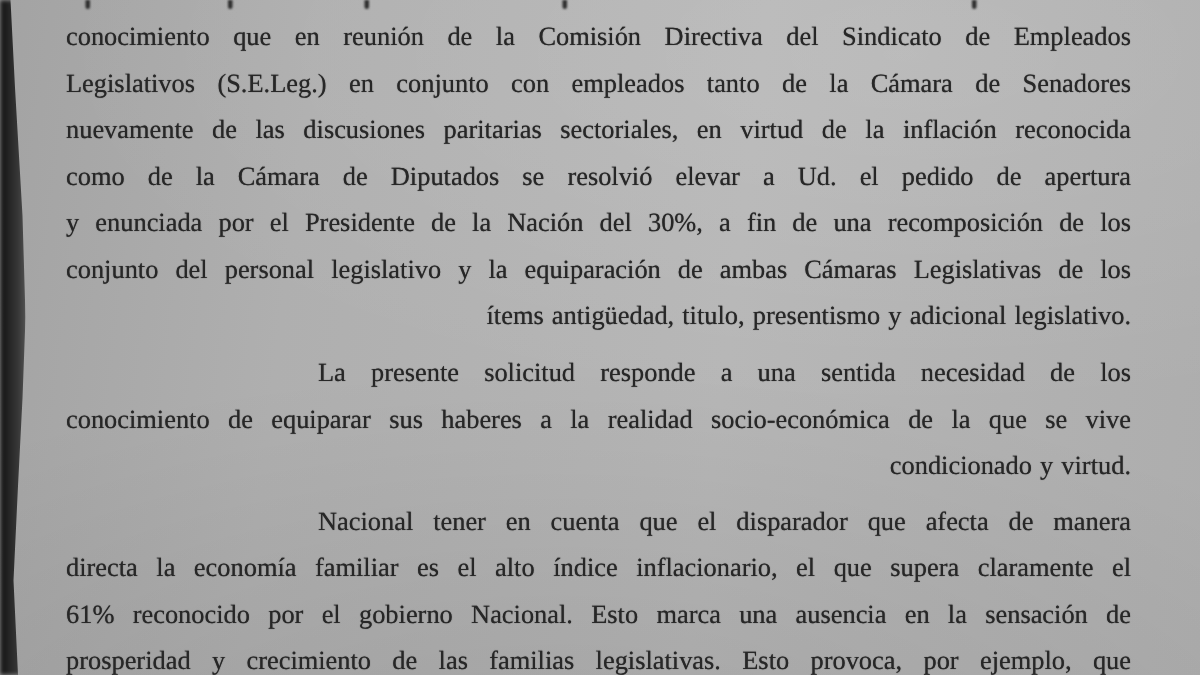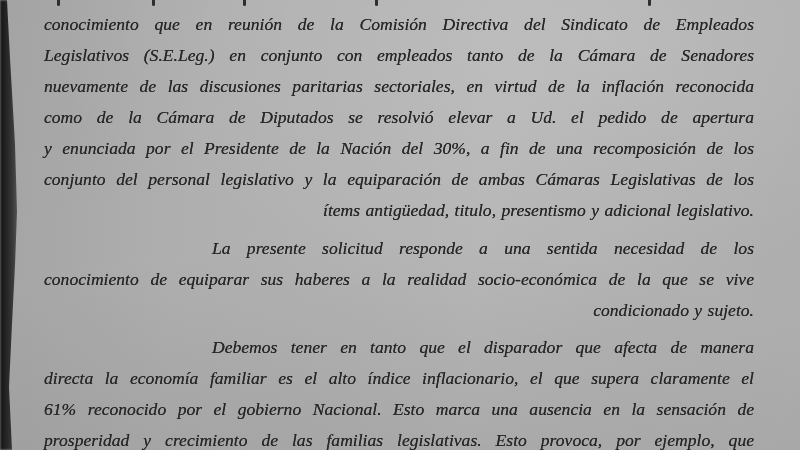--- a/index.html
+++ b/index.html
@@ -26,21 +26,21 @@
     position:absolute; top:0; width:3px; height:6px;
     background:#2e2e2e; border-radius:0 0 2px 2px; filter:blur(0.6px);
   }
   .text-block {
     position:absolute; left:44px; right:46px; top:9px;
     font-size:17.6px; line-height:31px; color:#272727;
     text-shadow:0 0 0.6px rgba(35,35,35,0.85);
     filter:blur(0.32px);
     word-spacing:1px;
   }
-  .line { white-space:normal;font-style:italic; }
+  .line { white-space:normal; }
   .jline { text-align:justify; text-align-last:justify; }
   .lastline { text-align:right; }
   .indent { padding-left:168px; }
   .p2 { margin-top:7px; }
   .p3 { margin-top:6px; }
 </style>
 </head>
 <body>
 
 <div class="photo">
@@ -60,22 +60,22 @@
       <div class="line jline">Legislativos (S.E.Leg.) en conjunto con empleados tanto de la Cámara de Senadores</div>
       <div class="line jline">nuevamente de las discusiones paritarias sectoriales, en virtud de la inflación reconocida</div>
       <div class="line jline">como de la Cámara de Diputados se resolvió elevar a Ud. el pedido de apertura</div>
       <div class="line jline">y enunciada por el Presidente de la Nación del 30%, a fin de una recomposición de los</div>
       <div class="line jline">conjunto del personal legislativo y la equiparación de ambas Cámaras Legislativas de los</div>
       <div class="line lastline">ítems antigüedad, titulo, presentismo y adicional legislativo.</div>
     </div>
     <div class="p2">
       <div class="line jline indent">La presente solicitud responde a una sentida necesidad de los</div>
       <div class="line jline">conocimiento de equiparar sus haberes a la realidad socio-económica de la que se vive</div>
-      <div class="line lastline">condicionado y sujeto.</div>
+      <div class="line lastline">condicionado y virtud.</div>
     </div>
     <div class="p3">
-      <div class="line jline indent">Debemos tener en tanto que el disparador que afecta de manera</div>
+      <div class="line jline indent">Nacional tener en cuenta que el disparador que afecta de manera</div>
       <div class="line jline">directa la economía familiar es el alto índice inflacionario, el que supera claramente el</div>
       <div class="line jline">61% reconocido por el gobierno Nacional. Esto marca una ausencia en la sensación de</div>
       <div class="line jline">prosperidad y crecimiento de las familias legislativas. Esto provoca, por ejemplo, que</div>
     </div>
   </div>
 </div>
 
 </body></html>

